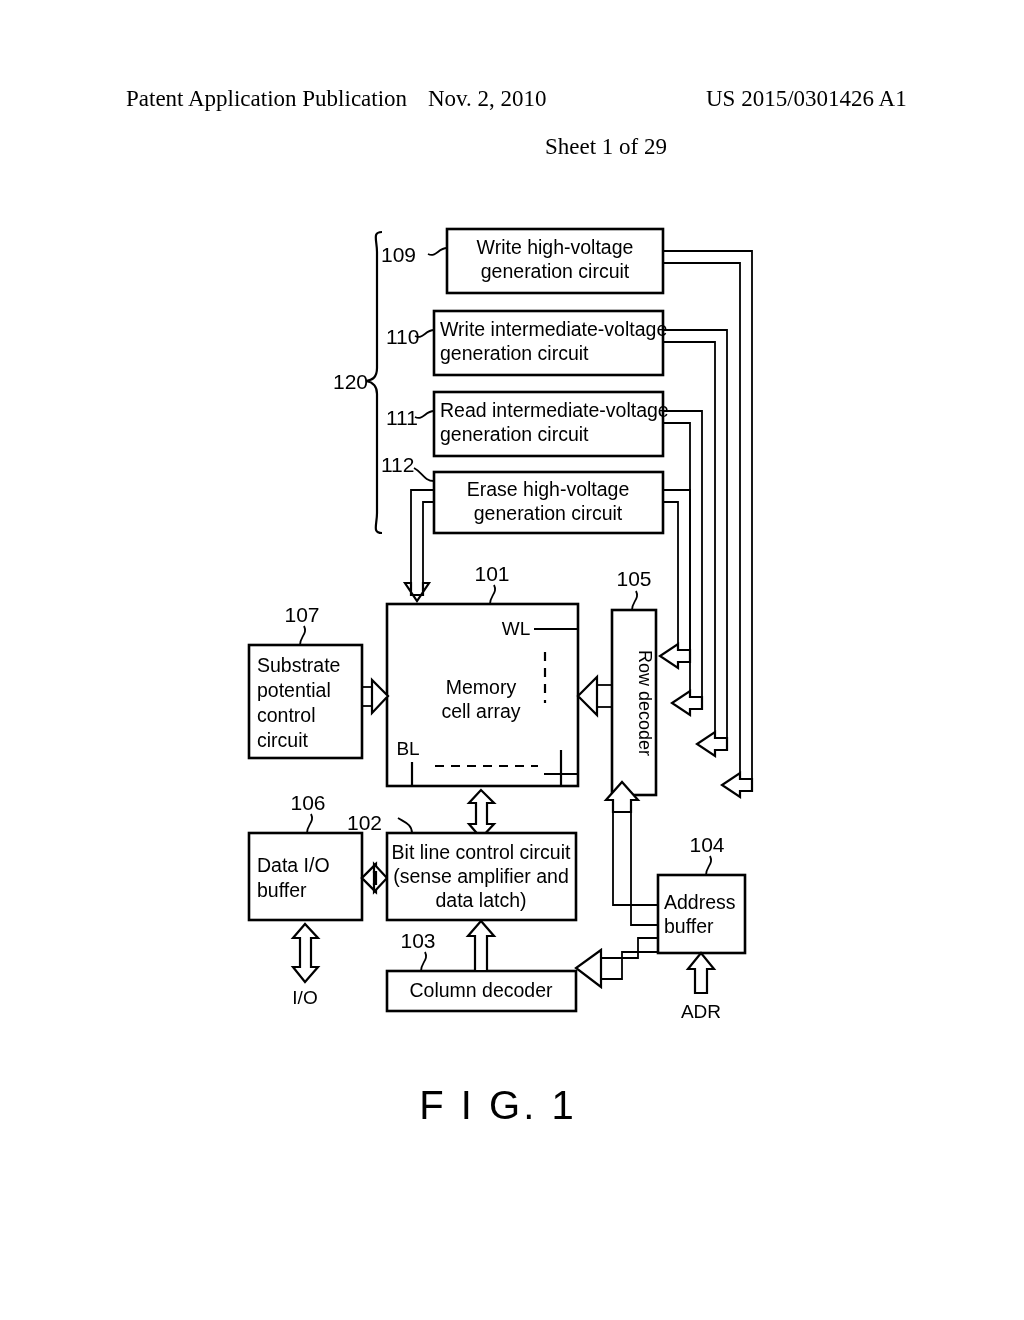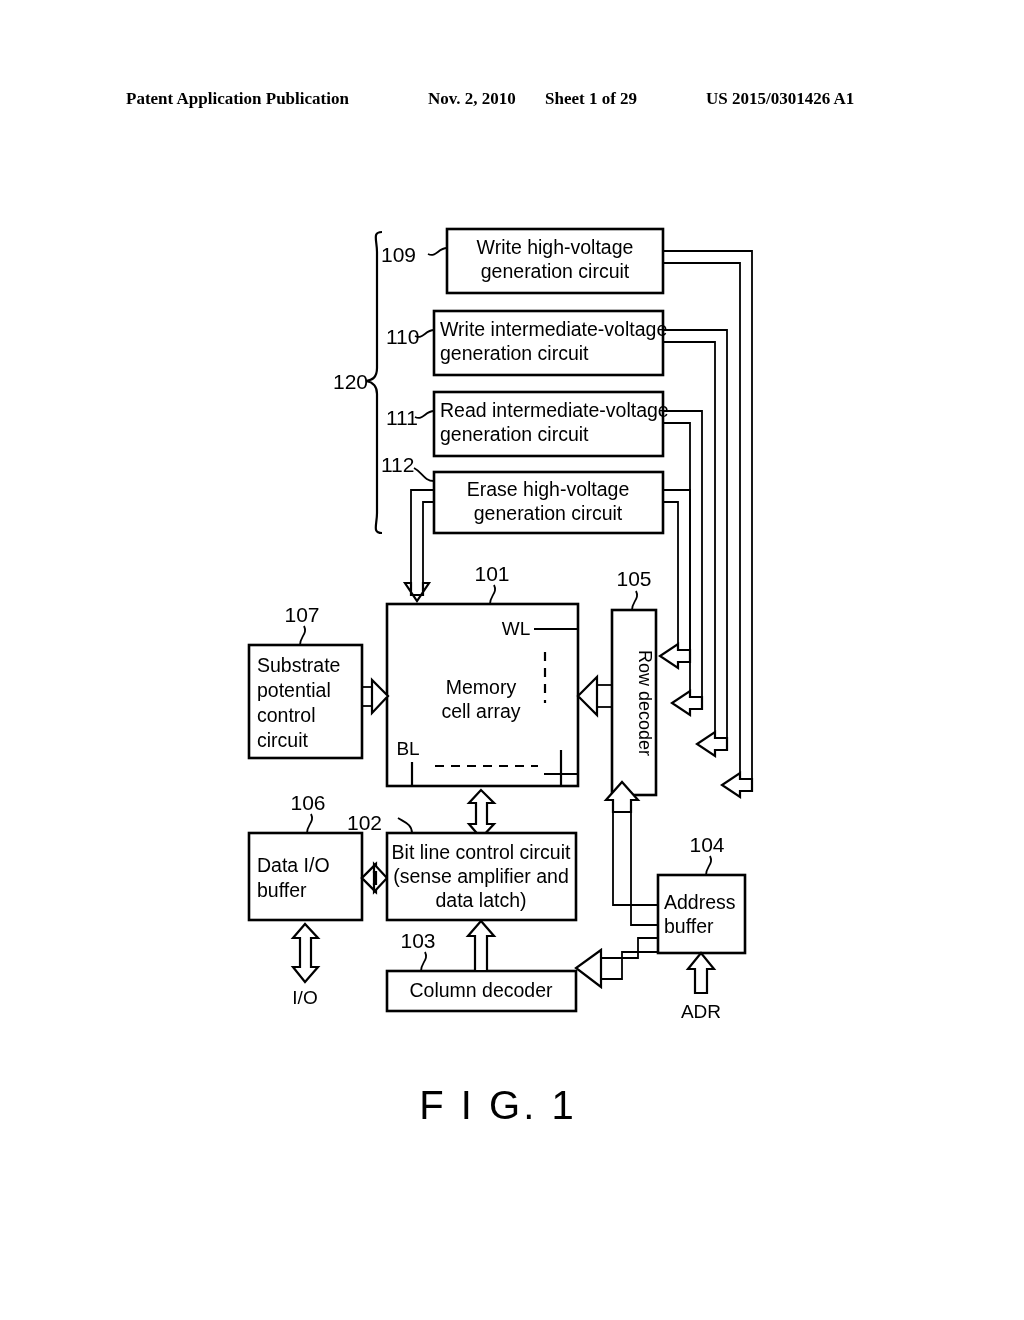--- a/index.html
+++ b/index.html
@@ -18,32 +18,32 @@
   }
 
   
   #page-header {
     position: absolute;
     top: 86px;
     left: 0;
     width: 890px;
     height: 30px;
     font-family: "Liberation Serif", serif;
-    font-weight: bold;
-    font-size: 17px;
+    font-weight: normal;
+    font-size: 23px;
     white-space: nowrap;
   }
   #page-header .hdr {
     position: absolute;
     top: 0;
     line-height: 26px;
   }
   #hdr-pub   { left: 126px; }
   #hdr-date  { left: 428px; }
-  #hdr-sheet { left: 545px; }
+  #hdr-sheet { left: 545px; margin-top: 48px; }
   #hdr-num   { left: 706px; }
 
   
   #figure-area {
     position: absolute;
     top: 0;
     left: 0;
     width: 1024px;
     height: 1320px;
   }

